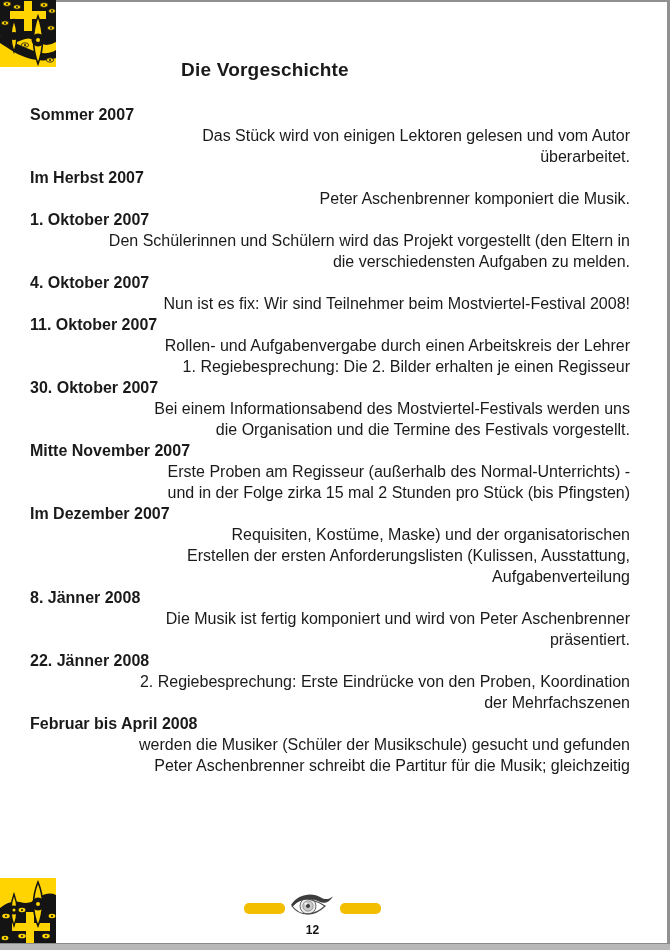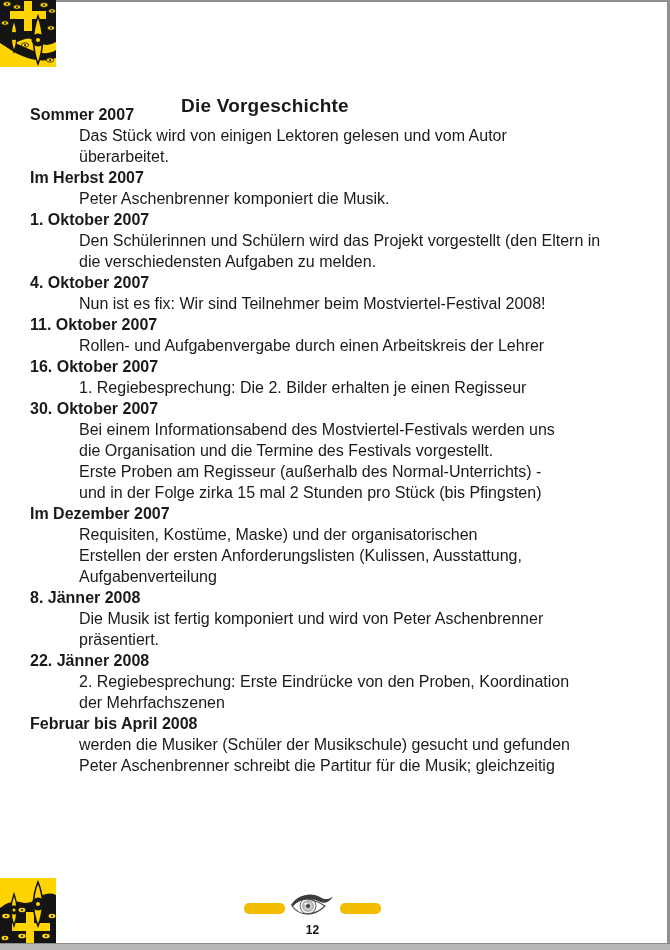--- a/index.html
+++ b/index.html
@@ -17,27 +17,26 @@
   .edge-bottom{position:absolute;bottom:0;left:0;width:670px;height:7px;background:#b8b8b8;border-top:1px solid #8a8a8a;box-sizing:border-box;z-index:5;}
 
   .logo{position:absolute;left:0;}
   .logo-top{top:0;width:56px;height:67px;}
   .logo-bottom{top:878px;width:56px;height:66px;}
 
   .title{
     position:absolute;top:57px;left:0;width:530px;
     text-align:center;font-size:19px;font-weight:bold;line-height:26px;
     letter-spacing:0.2px;
-    margin-top:36px;
   }
   .timeline{
     position:absolute;top:104px;left:30px;width:600px;
   }
   .entry-date{font-weight:bold;font-size:16px;line-height:21px;height:21px;white-space:nowrap;}
-  .entry-line{font-size:16px;line-height:21px;height:21px;padding-left:49px;white-space:nowrap;}
+  .entry-line{font-size:16px;line-height:21px;height:21px;padding-left:49px;white-space:nowrap;text-align:right;}
 
   .footer-ornament{position:absolute;top:0;left:0;}
   .ybar{position:absolute;height:11px;width:41px;border-radius:5px;background:var(--accent-yellow,#f3bd00);}
   .ybar-left{left:244px;top:903px;}
   .ybar-right{left:340px;top:903px;}
   .eye-wrap{position:absolute;left:290px;top:891px;width:44px;height:27px;}
   .page-number{
     position:absolute;top:918px;left:0;width:625px;text-align:center;
     font-size:12px;font-weight:bold;line-height:24px;color:#111;
   }
@@ -108,29 +107,29 @@
       </div>
       <div class="entry">
         <div class="entry-date">4. Oktober 2007</div>
         <div class="entry-line">Nun ist es fix: Wir sind Teilnehmer beim Mostviertel-Festival 2008!</div>
       </div>
       <div class="entry">
         <div class="entry-date">11. Oktober 2007</div>
         <div class="entry-line">Rollen- und Aufgabenvergabe durch einen Arbeitskreis der Lehrer</div>
       </div>
       <div class="entry">
-        <div class="entry-date">16. Oktober 2007</div>
         <div class="entry-line">1. Regiebesprechung: Die 2. Bilder erhalten je einen Regisseur</div>
       </div>
       <div class="entry">
         <div class="entry-date">30. Oktober 2007</div>
         <div class="entry-line">Bei einem Informationsabend des Mostviertel-Festivals werden uns</div>
         <div class="entry-line">die Organisation und die Termine des Festivals vorgestellt.</div>
       </div>
       <div class="entry">
+        <div class="entry-date">Mitte November 2007</div>
         <div class="entry-line">Erste Proben am Regisseur (außerhalb des Normal-Unterrichts) -</div>
         <div class="entry-line">und in der Folge zirka 15 mal 2 Stunden pro Stück (bis Pfingsten)</div>
       </div>
       <div class="entry">
         <div class="entry-date">Im Dezember 2007</div>
         <div class="entry-line">Requisiten, Kostüme, Maske) und der organisatorischen</div>
         <div class="entry-line">Erstellen der ersten Anforderungslisten (Kulissen, Ausstattung,</div>
         <div class="entry-line">Aufgabenverteilung</div>
       </div>
       <div class="entry">

